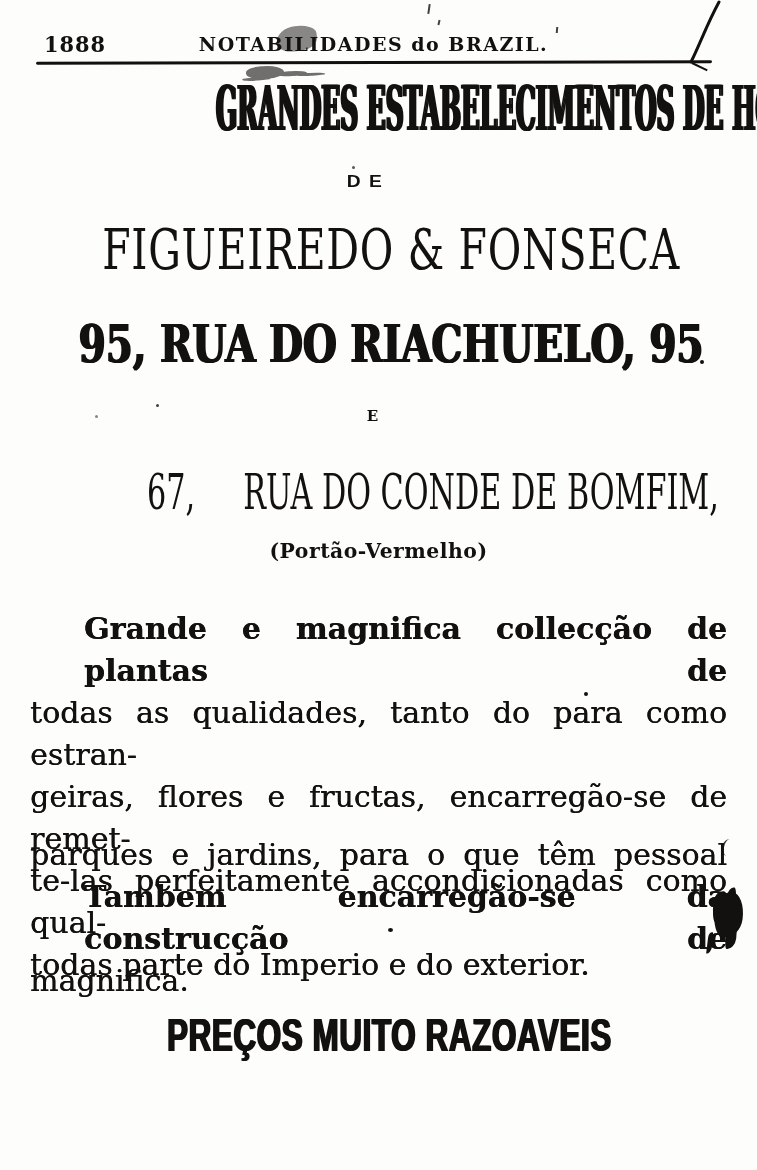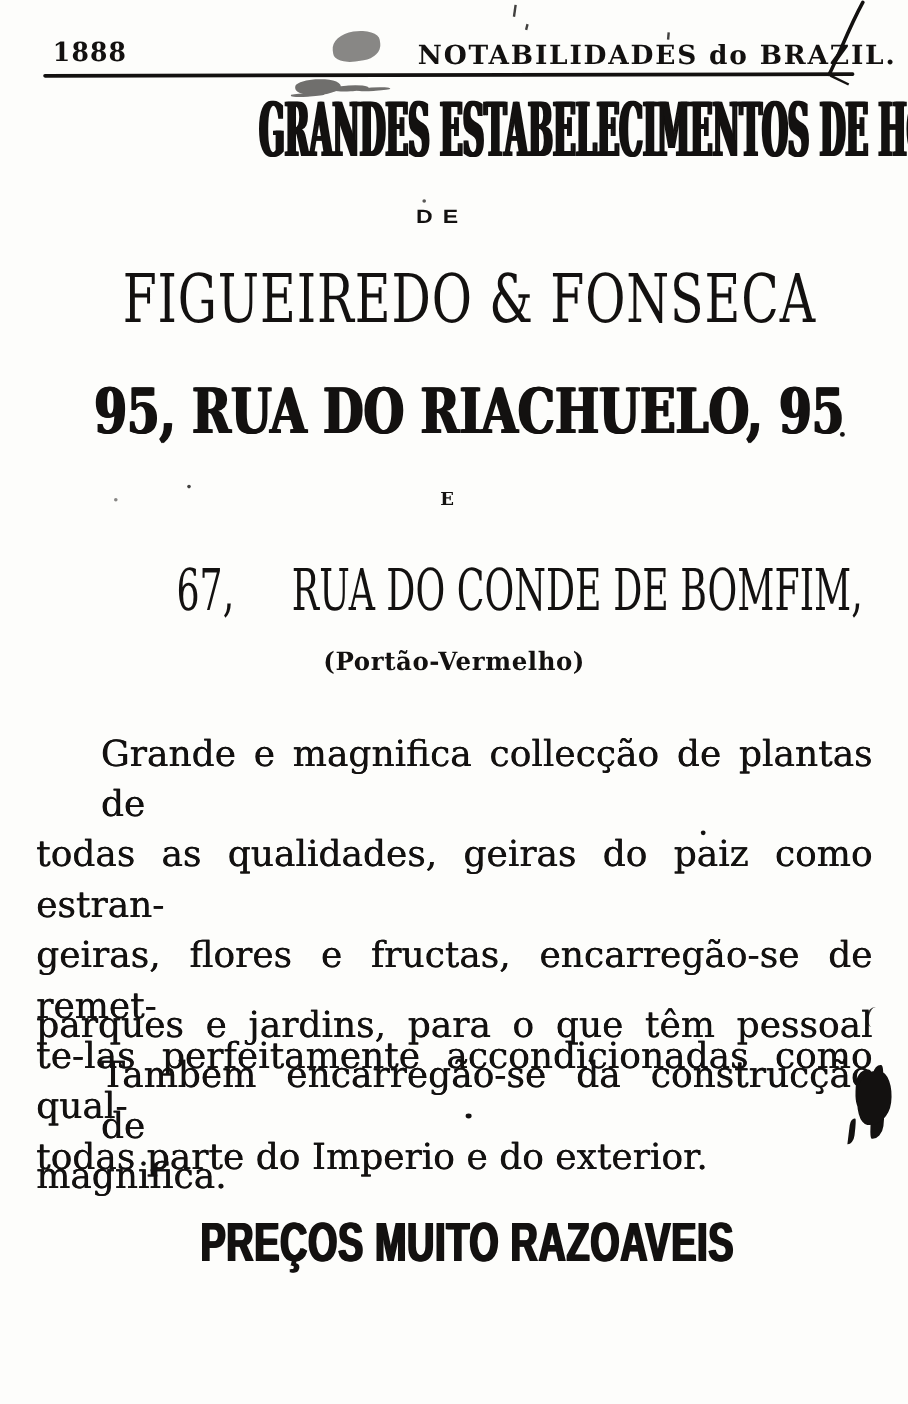--- a/index.html
+++ b/index.html
@@ -5,42 +5,42 @@
   :root{ --paper:#fdfdfb; --ink:#131110; }
   html,body{margin:0;padding:0;background:#e8e8e6;}
   .page{
     position:relative; width:757px; height:1170px; margin:0 auto;
     background:var(--paper); color:var(--ink); overflow:hidden;
     font-family:"DejaVu Serif", serif;
   }
   .abs{position:absolute;}
   
   .year{left:44px; top:31px; font-size:22px; font-weight:bold; letter-spacing:1px; transform:scaleX(.95); transform-origin:left;}
-  .pub{left:0; right:10px; top:33px; text-align:right; font-size:22px; font-weight:bold; letter-spacing:1.5px; white-space:nowrap;}
+  .pub{left:0; right:10px; top:33px; text-align:center; font-size:19px; font-weight:bold; letter-spacing:1.5px; white-space:nowrap;}
   .header-rule{left:36px; top:61px; width:676px; height:2.5px; background:var(--ink); transform:rotate(-0.12deg); border-radius:2px;}
   .rule-tail{left:692px; top:62px; width:17px; height:2px; background:var(--ink); transform:rotate(26deg); transform-origin:left center;}
   
   .disp{left:0; width:757px; text-align:center; white-space:nowrap;}
   .headline{top:78px; font-size:62px; font-weight:bold; line-height:1;
     transform:translateX(-11px) scaleX(.40); text-shadow:.05em 0 var(--ink),-.05em 0 var(--ink);}
   .de{top:173px; font-size:16px; font-weight:bold; font-family:"Liberation Sans",sans-serif;
     letter-spacing:7px; transform:translateX(-10px) scaleX(1.2);}
   .company{top:222px; font-size:56px; line-height:1; transform:scaleX(.73); letter-spacing:1px;}
   .addr1{top:318px; font-size:52px; font-weight:bold; line-height:1;
     transform:translateX(-16px) scaleX(.75); text-shadow:.022em 0 var(--ink),-.022em 0 var(--ink);}
   .e-mid{top:407px; font-size:15px; font-weight:bold; transform:translateX(-6px);}
   .addr2{top:468px; font-size:48px; line-height:1; white-space:pre; transform:translateX(7px) scaleX(.63);}
   .portao{top:538px; font-size:21px; font-weight:bold; transform:scaleX(.97); letter-spacing:.5px;}
   .footer-line{top:1012px; font-family:"Liberation Sans",sans-serif; font-size:46px; font-weight:bold; line-height:1;
     transform:translateX(11px) scaleX(.68); text-shadow:.03em 0 var(--ink),-.03em 0 var(--ink); letter-spacing:1px;}
   
   .bodyblock{left:30px; width:697px; font-size:30px; line-height:42px;}
   .p1{top:608px;} .p2{top:834px;}
   .pline{text-align:justify; text-align-last:justify; text-shadow:.012em 0 var(--ink);}
-  .pline.first{padding-left:54px;}
+  .pline.first{padding-left:54px;font-weight:bold;}
   .pline.endline{text-align:left; text-align-last:left;}
   
   .slash-svg{left:686px; top:0; width:46px; height:66px;}
   .smudge-ab{left:277px; top:26px; width:40px; height:25px; background:var(--ink); opacity:.5;
     border-radius:55% 60% 45% 50%/60% 45% 55% 40%; transform:rotate(-8deg);}
   .smudge-rule{left:246px; top:66px; width:38px; height:13px; background:var(--ink); opacity:.6;
     border-radius:45% 60% 50% 55%; transform:rotate(-4deg);
     box-shadow:27px 3px 0 -4px var(--ink), 46px 5px 0 -5px var(--ink), -9px 6px 0 -5px var(--ink);}
   .ink-blot{left:714px; top:892px; width:29px; height:46px; background:var(--ink);
     border-radius:55% 45% 60% 40%/40% 55% 45% 60%; transform:rotate(7deg);
@@ -72,21 +72,21 @@
   <div class="abs disp headline">GRANDES ESTABELECIMENTOS DE HORTICULTURA</div>
   <div class="abs disp de">DE</div>
   <div class="abs disp company">FIGUEIREDO &amp; FONSECA</div>
   <div class="abs disp addr1">95, RUA DO RIACHUELO, 95</div>
   <div class="abs disp e-mid">E</div>
   <div class="abs disp addr2">67,     RUA DO CONDE DE BOMFIM,     67</div>
   <div class="abs disp portao">(Portão-Vermelho)</div>
 
   <section class="abs bodyblock p1">
     <div class="pline first">Grande e magnifica collecção de plantas de</div>
-    <div class="pline">todas as qualidades, geiras do paiz como estran-</div>
+    <div class="pline">todas as qualidades, tanto do para como estran-</div>
     <div class="pline">geiras, flores e fructas, encarregão-se de remet-</div>
     <div class="pline">te-las perfeitamente accondicionadas como qual-</div>
     <div class="pline endline">todas parte do Imperio e do exterior.</div>
   </section>
 
   <section class="abs bodyblock p2">
     <div class="pline">parques e jardins, para o que têm pessoal</div>
     <div class="pline first">Tambem encarregão-se da construcção de</div>
     <div class="pline endline">magnifica.</div>
   </section>

